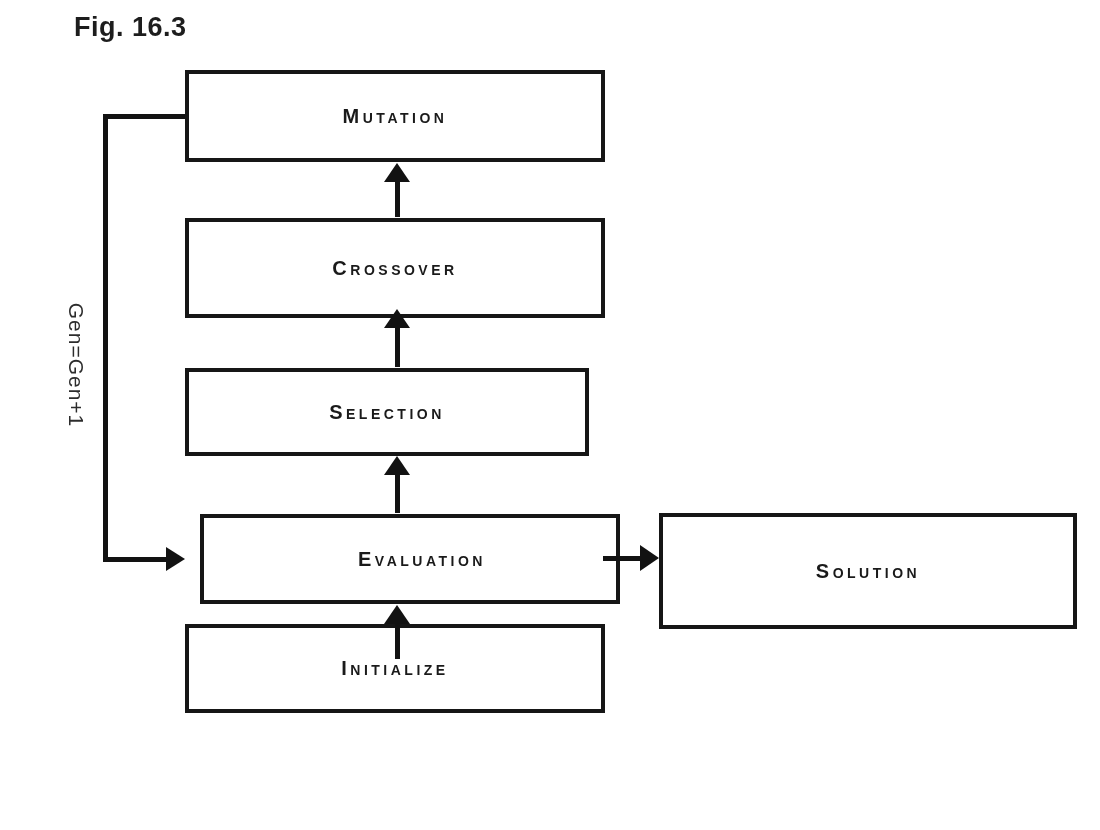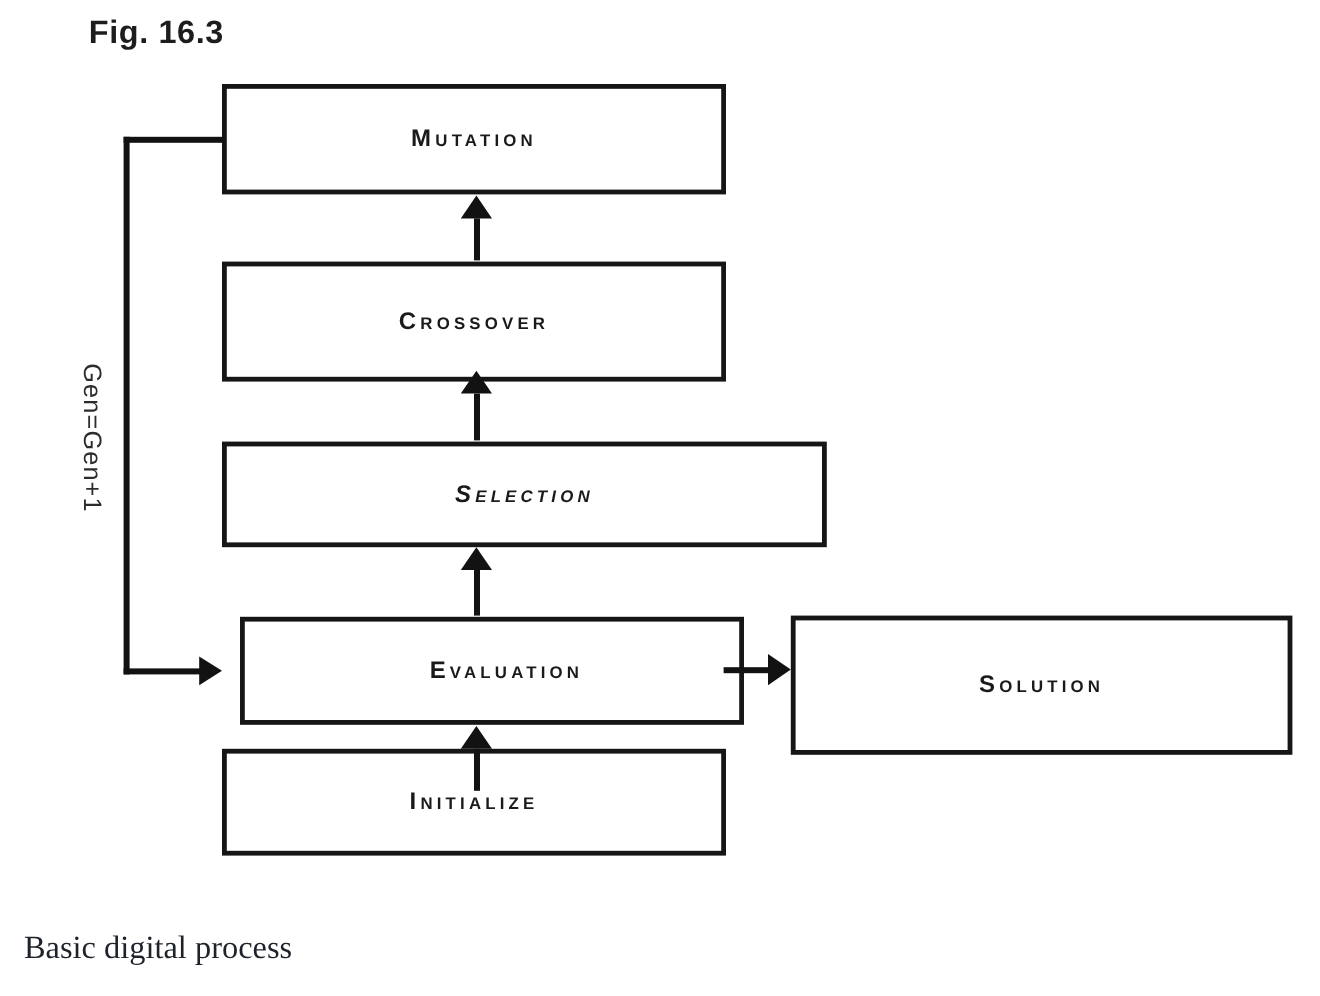--- a/index.html
+++ b/index.html
@@ -42,21 +42,21 @@
     align-items: center;
     justify-content: center;
     font-variant: small-caps;
     font-weight: bold;
     font-size: 20px;
     letter-spacing: 3.5px;
     color: #1a1a1a;
   }
   .node-mutation   { left: 185px; top: 70px;  width: 420px; height: 92px; }
   .node-crossover  { left: 185px; top: 218px; width: 420px; height: 100px; }
-  .node-selection  { left: 185px; top: 368px; width: 504px; height: 88px; font-style: italic; }
+  .node-selection  { left: 185px; top: 368px; width: 404px; height: 88px; }
   .node-evaluation { left: 200px; top: 514px; width: 420px; height: 90px; padding-left: 24px; }
   .node-solution   { left: 659px; top: 513px; width: 418px; height: 116px; }
   .node-initialize { left: 185px; top: 624px; width: 420px; height: 89px; }
 
   
   .varrow {
     position: absolute;
     left: 384px;
     width: 26px;
     display: flex;
@@ -172,15 +172,14 @@
       <div class="stem-v"></div>
     </div>
 
     <div class="harrow">
       <div class="stem-h"></div>
       <div class="head-right"></div>
     </div>
 
   </div>
 
-  <div class="fig-caption">Basic digital process</div>
 
 </div>
 
 </body></html>

